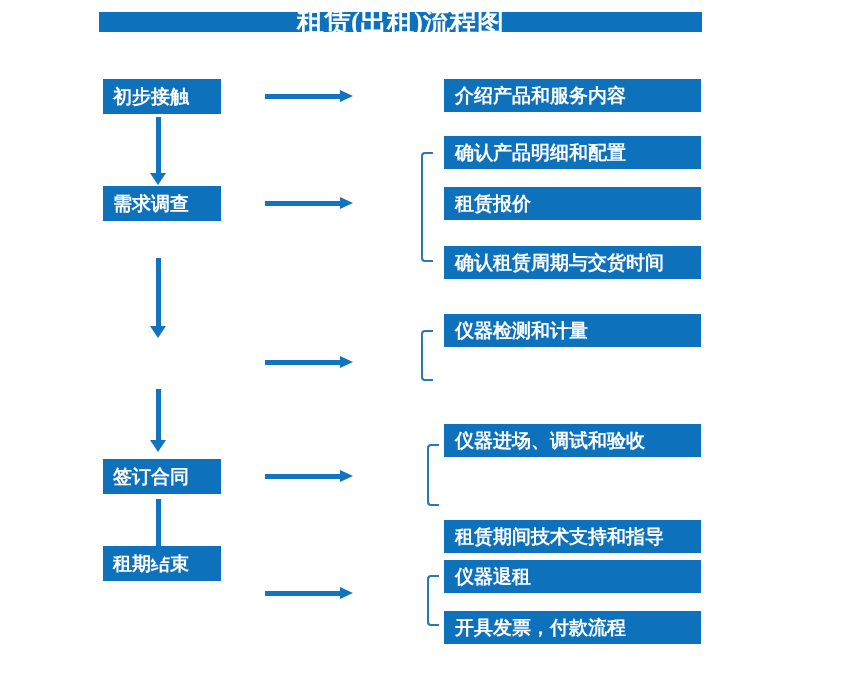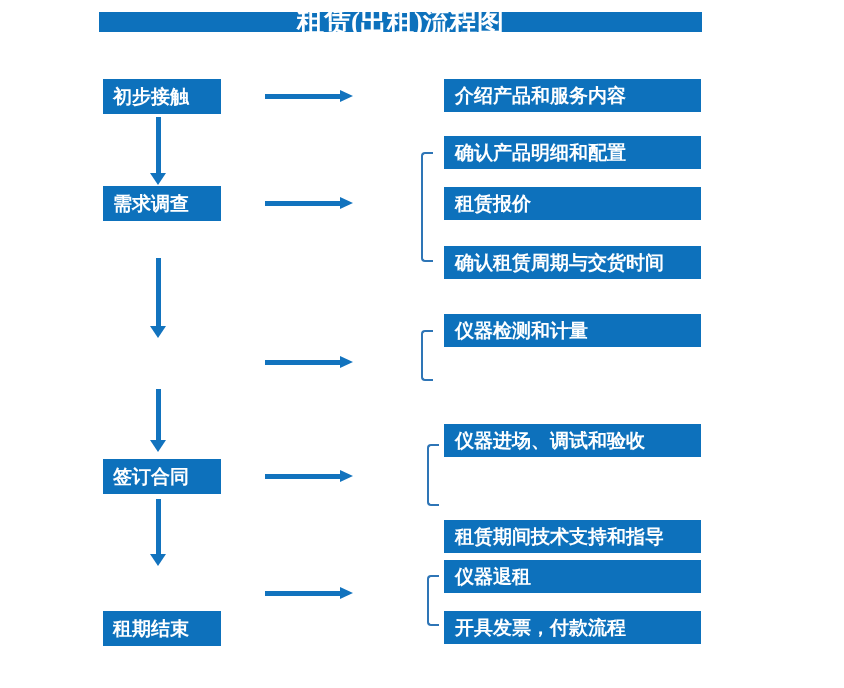--- a/index.html
+++ b/index.html
@@ -77,21 +77,21 @@
 </head>
 <body>
 
 <div class="canvas">
 
   <div class="box title-bar">租赁(出租)流程图</div>
 
   <div class="box left-box" style="top:79px">初步接触</div>
   <div class="box left-box" style="top:186px">需求调查</div>
   <div class="box left-box" style="top:459px">签订合同</div>
-  <div class="box left-box" style="top:611px">租期结束</div>
+  <div class="box left-box" style="top:546px">租期结束</div>
 
   <div class="box right-box" style="top:79px">介绍产品和服务内容</div>
   <div class="box right-box" style="top:136px">确认产品明细和配置</div>
   <div class="box right-box" style="top:187px">租赁报价</div>
   <div class="box right-box" style="top:246px">确认租赁周期与交货时间</div>
   <div class="box right-box" style="top:314px">仪器检测和计量</div>
   <div class="box right-box" style="top:424px">仪器进场、调试和验收</div>
   <div class="box right-box" style="top:520px">租赁期间技术支持和指导</div>
   <div class="box right-box" style="top:611px">开具发票，付款流程</div>
   <div class="box right-box" style="top:560px">仪器退租</div>

